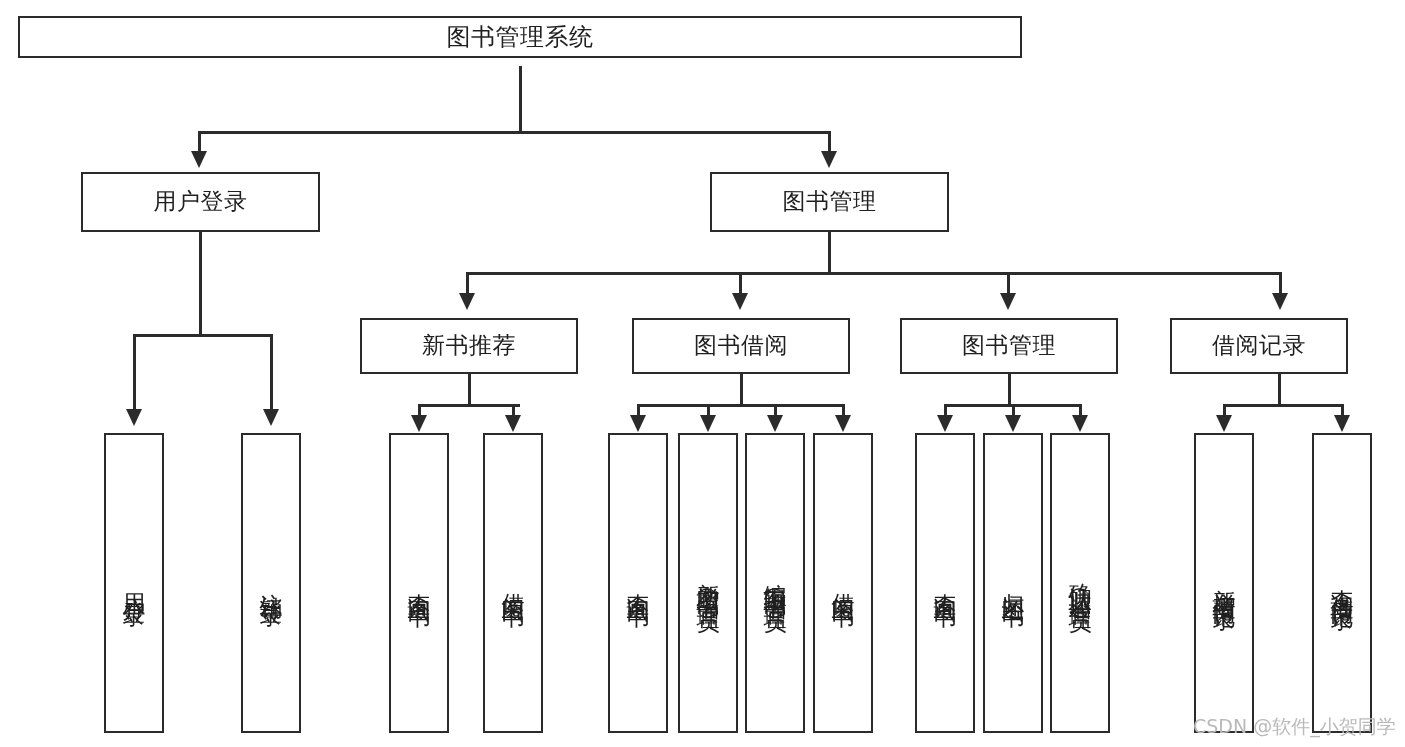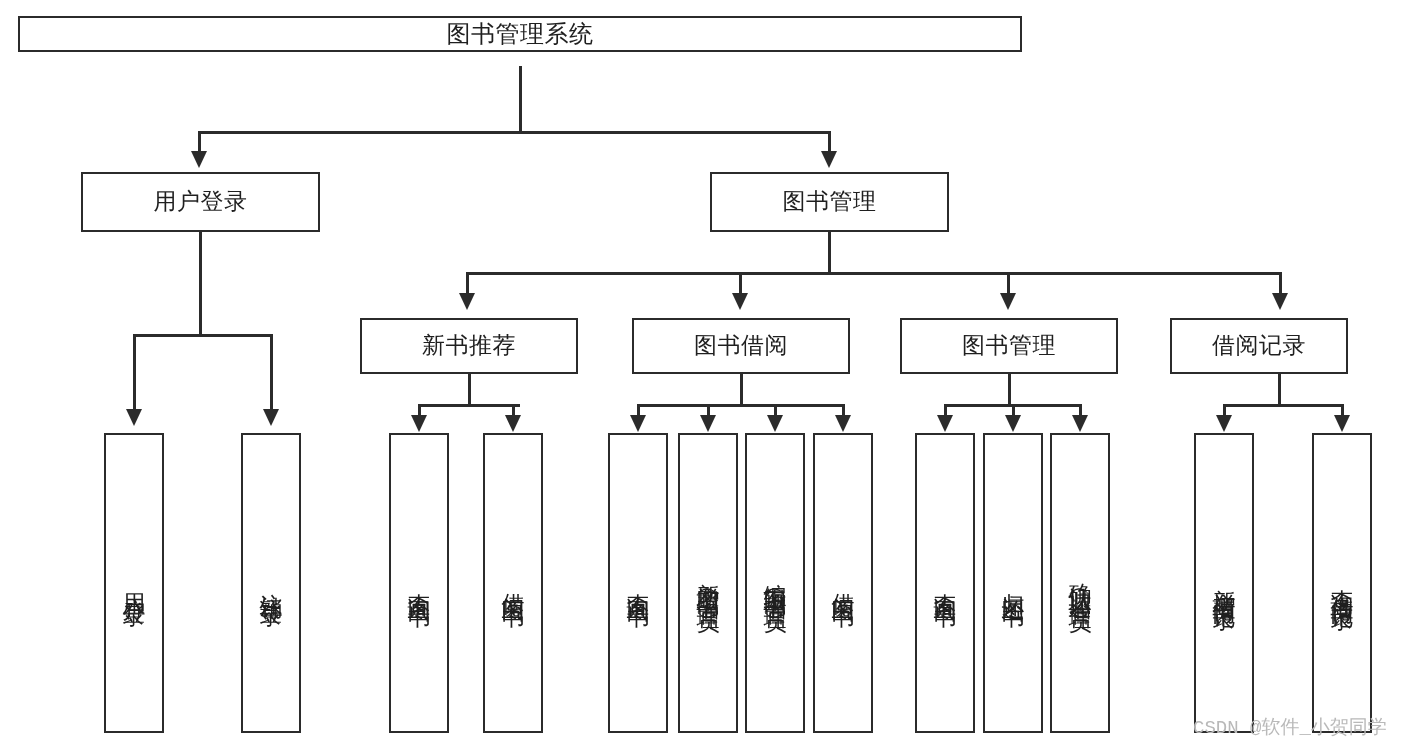--- a/index.html
+++ b/index.html
@@ -67,29 +67,28 @@
     border-top: 17px solid #2b2b2b;
   }
 
   
   #watermark {
     position: absolute;
     color: #b9b9b9;
     font-size: 19px;
     white-space: nowrap;
     user-select: none;
-    font-family: Liberation Mono, monospace;
   }
 </style>
 </head>
 <body>
 
 <div id="canvas">
 
-  <div class="node horiz root" style="left:18px; top:16px; width:1004px; height:36px;align-items:center;">
+  <div class="node horiz root" style="left:18px; top:16px; width:1004px; height:42px;align-items:center;">
     <span>图书管理系统</span>
   </div>
 
   <div class="edge v" style="left:519px; top:66px; width:2.5px; height:66px;"></div>
 
   <div class="edge h" style="left:198px; top:131px; width:633px; height:2.5px;"></div>
 
   <div class="edge v" style="left:198px; top:131px; height:22px;"></div>
   <div class="arrow" style="left:191px; top:151px;"></div>
   <div class="edge v" style="left:828px; top:131px; height:22px;"></div>

